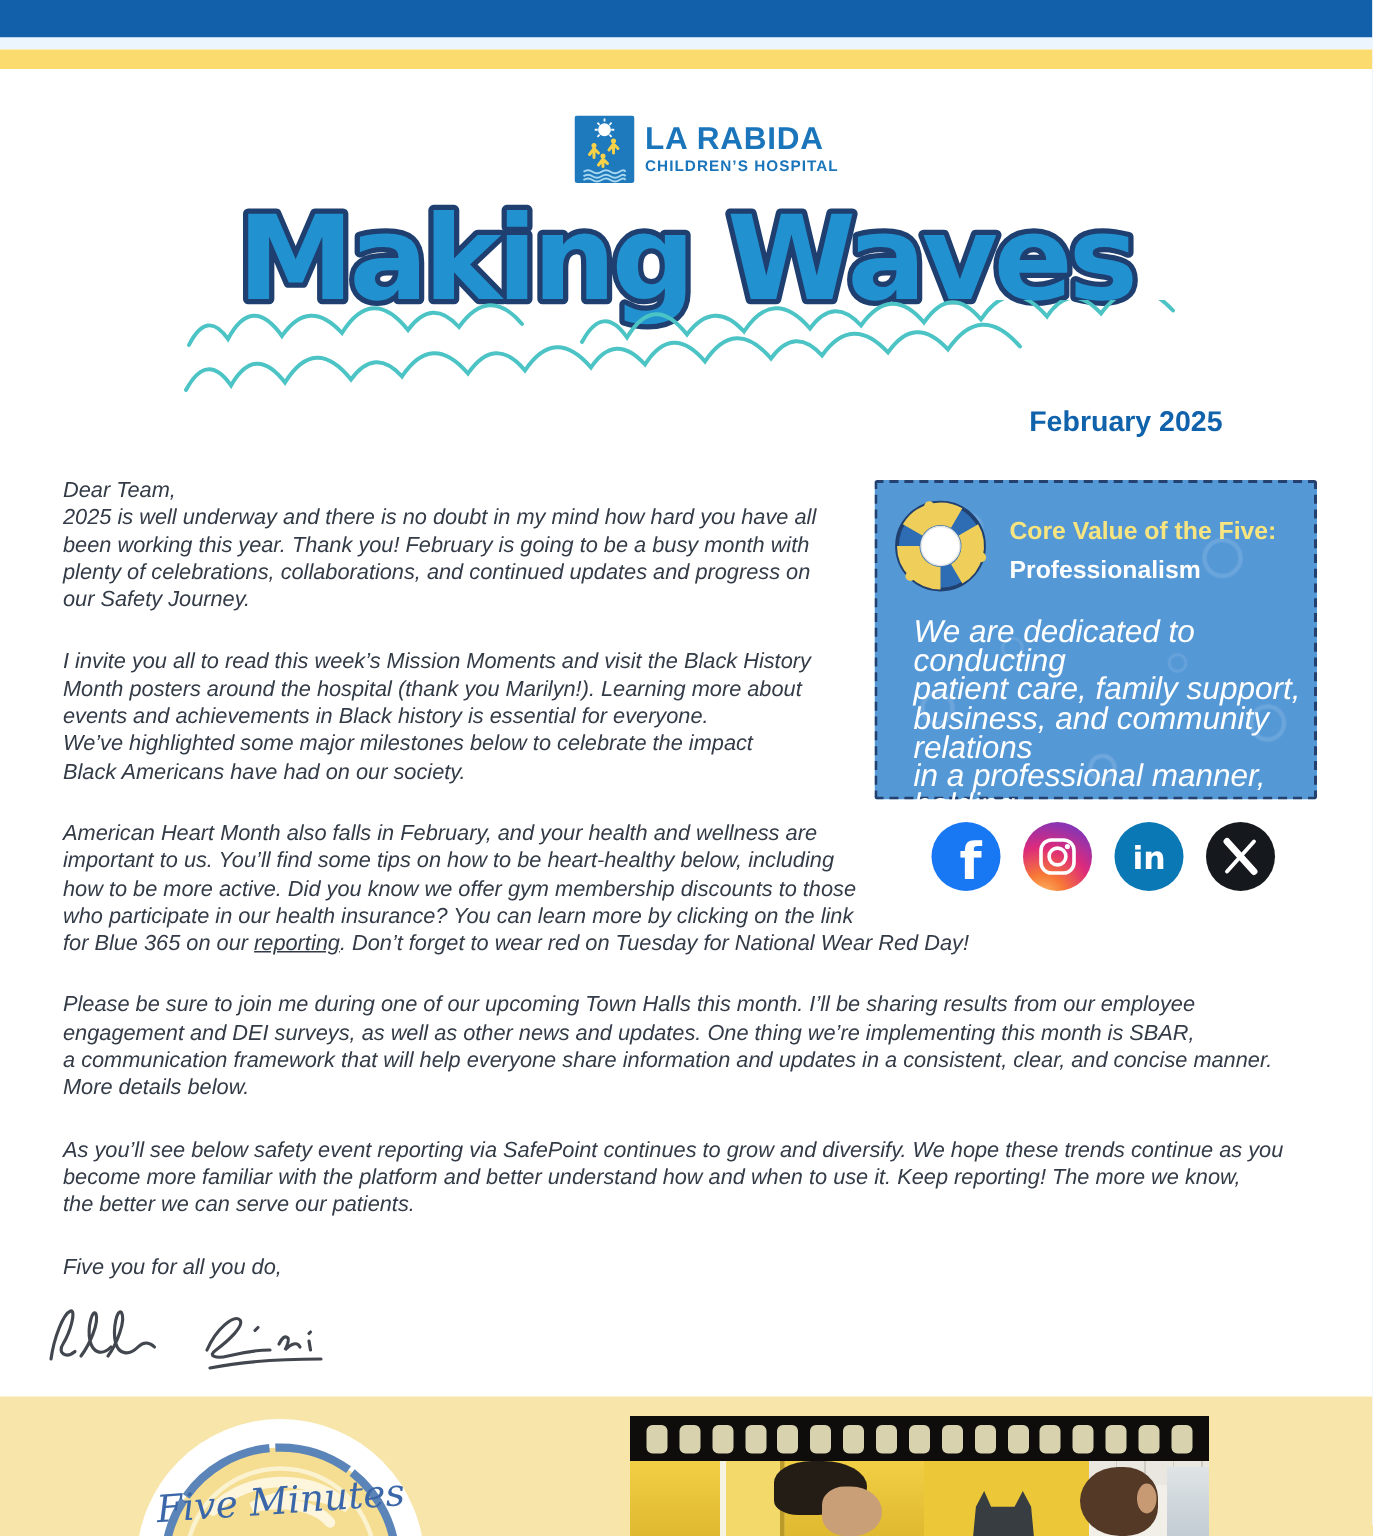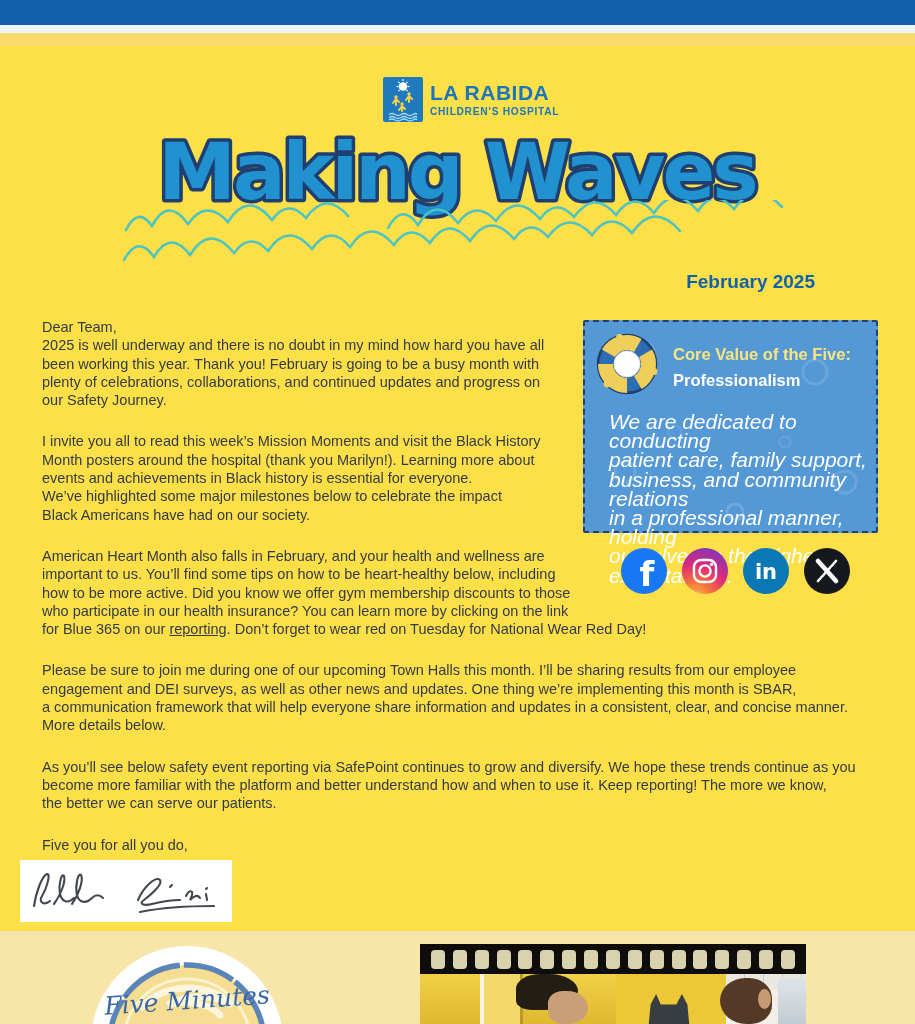--- a/index.html
+++ b/index.html
@@ -1,36 +1,36 @@
 <!DOCTYPE html>
 <html><head>
 <meta charset="utf-8">
 <style>
   html,body{margin:0;padding:0;background:#e3f0fb;}
   .page{position:relative;width:915px;height:1024px;overflow:hidden;
-        font-family:"Liberation Sans",sans-serif;background:#fde047;}
+        font-family:"Liberation Sans",sans-serif;background:#ffffff;}
 
   
   .bar-top{position:absolute;left:0;top:0;width:915px;height:25px;background:#1360aa;}
   .bar-strip{position:absolute;left:0;top:25px;width:915px;height:8px;background:#ecf5fd;}
   .bar-yellow{position:absolute;left:0;top:33px;width:915px;height:13px;background:#fbdb6d;}
 
   
   .logo{position:absolute;left:383px;top:77px;display:flex;align-items:center;}
   .logo-text{margin-left:7px;color:#1b75bb;}
   .logo-name{font-size:21px;font-weight:bold;letter-spacing:.5px;line-height:22px;}
   .logo-sub{font-size:10.2px;font-weight:bold;letter-spacing:.7px;margin-top:2px;}
 
   
   .title-svg{position:absolute;left:127px;top:121px;}
   .waves-svg{position:absolute;left:120px;top:200px;}
   .issue-date{position:absolute;right:100px;top:271px;font-size:19px;font-weight:bold;color:#1062ab;}
 
   
-  .letter{position:absolute;left:42px;top:318px;color:#333b47;font-size:14.5px;line-height:18.3px;}
+  .letter{position:absolute;left:42px;top:318px;color:#333b47;font-size:14.5px;line-height:18.3px;font-style:italic;}
   .letter p{margin:0 0 23px 0;white-space:pre;}
   .letter a{color:#333b47;text-decoration:underline;cursor:pointer;}
 
   
   .sig-box{position:absolute;left:20px;top:860px;width:212px;height:62px;background:#ffffff;}
 
   
   .core-box{position:absolute;left:583px;top:320px;width:291px;height:209px;
     background:#5598d6;border:2px dashed #23406e;border-radius:2px;
     background-image:

